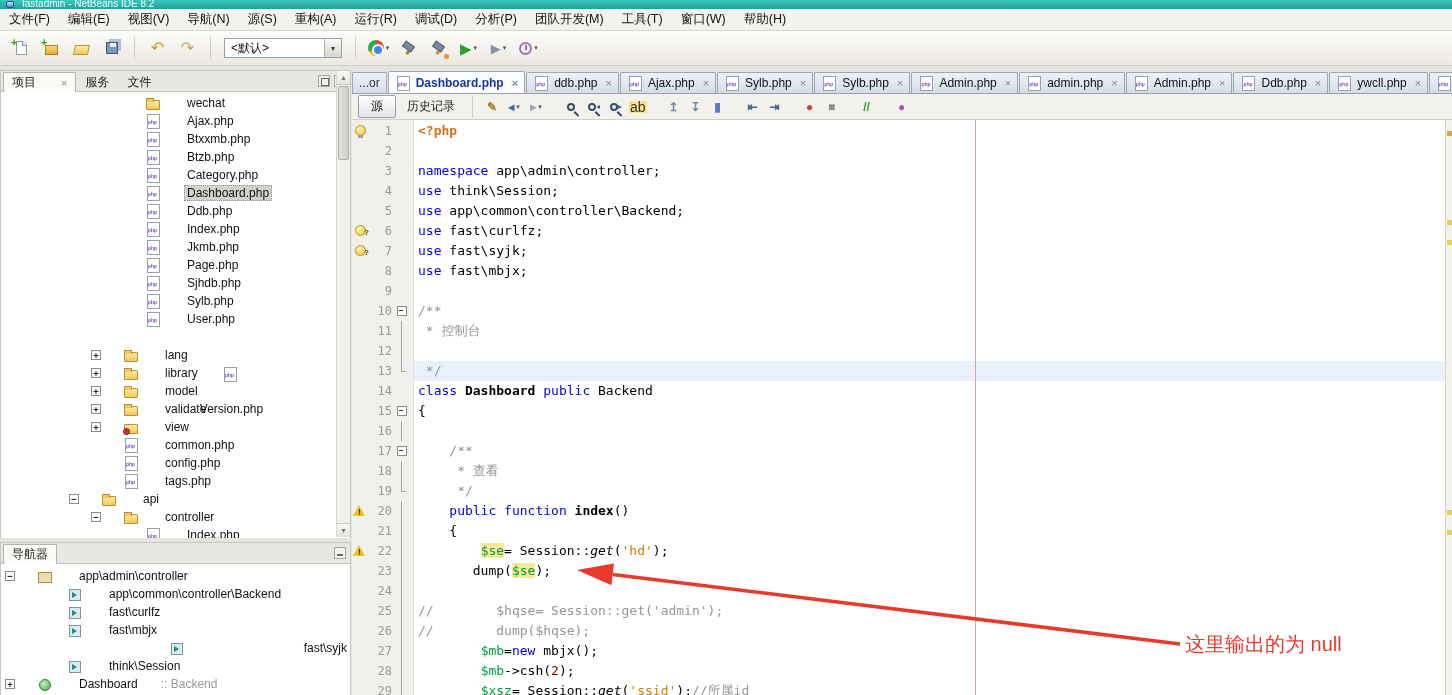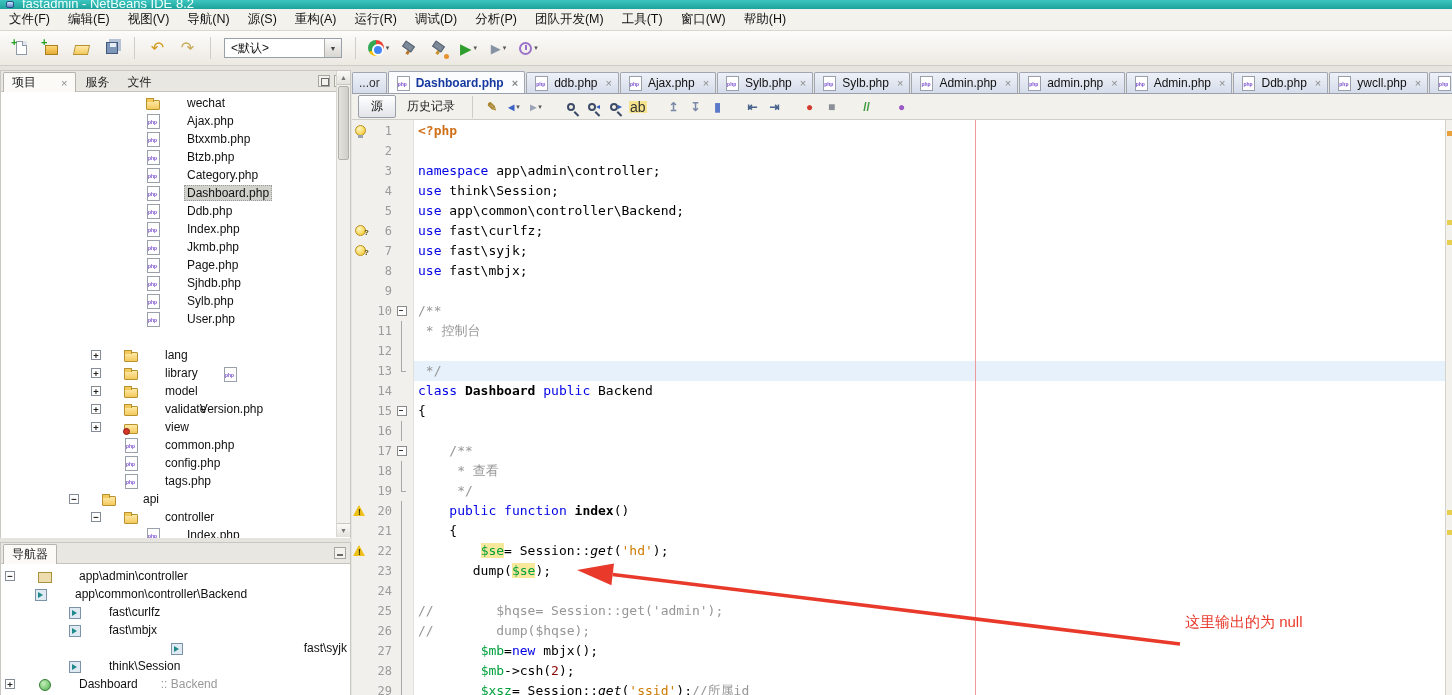--- a/index.html
+++ b/index.html
@@ -1,21 +1,21 @@
 <!DOCTYPE html>
 <html><head>
 <meta charset="utf-8">
 <style>
   * { margin:0; padding:0; box-sizing:border-box; }
   html,body { width:1452px; height:695px; overflow:hidden; }
   body { position:relative; background:#e6e4df; font-family:"Liberation Sans",sans-serif; color:#111; }
 
   
   .titlebar { position:absolute; left:0; top:0; width:1452px; height:9px;
-    background:linear-gradient(#3cc6bf,#1ea29b); overflow:hidden; color:#f2fffe; font-size:13px; }
+    background:linear-gradient(#3cc6bf,#1ea29b); overflow:hidden; color:#f2fffe; font-size:10px; }
   .titlebar-inner { position:absolute; left:22px; top:-1px; line-height:10px; white-space:nowrap; }
   .app-icon { position:absolute; left:6px; top:1px; width:8px; height:7px; border-radius:2px;
     background:linear-gradient(#cfe8ff,#5a84c8); border:1px solid #2c4f86; }
 
   
   .menubar { position:absolute; left:0; top:9px; width:1452px; height:22px; background:#f4f2ed;
     border-bottom:1px solid #d9d7d1; display:flex; align-items:center; font-size:12.5px; }
   .menu-item { padding:0 9px; line-height:21px; cursor:default; }
 
   
@@ -146,21 +146,21 @@
   .tk-hl  { background:#f7e89b; }
   .tk-cls { font-weight:bold; color:#000; }
   .tk-it  { font-style:italic; color:#000; }
   .tk-num { color:#8b0000; }
 
   .stripe { width:7px; background:#f3f1ec; border-left:1px solid #d4d2cc; position:relative; flex:none; }
   .smark { position:absolute; left:1px; width:5px; height:5px; }
 
   
   .overlay { position:absolute; left:0; top:0; width:1452px; height:695px; pointer-events:none; z-index:60; }
-  .note { position:absolute; left:1185px; top:613px; color:#e8392b; font-size:15px; z-index:61; white-space:nowrap; }
+  .note { position:absolute; left:1185px; top:631px; color:#e8392b; font-size:20px; z-index:61; white-space:nowrap; }
 </style>
 </head>
 <body>
 
 <div class="titlebar">
   <span class="app-icon"></span>
   <span class="titlebar-inner">fastadmin - NetBeans IDE 8.2</span>
 </div>
 
 <div class="menubar">
@@ -393,21 +393,21 @@
       <div class="win-btns">
       <span class="wbtn min"></span>
     </div>
   </div>
   <div class="nav-view">
       <div class="trow" style="padding-left: 4px;">
         <span class="exp on">−</span>
         <span class="ic ic-package"></span>
         <span class="tlabel">app\admin\controller</span>
       </div>
-      <div class="trow" style="">
+      <div class="trow" style="padding-left: 34px;">
         <span class="exp"></span>
         <span class="ic ic-import"></span>
         <span class="tlabel">app\common\controller\Backend</span>
       </div>
       <div class="trow" style="padding-left: 34px;">
         <span class="exp"></span>
         <span class="ic ic-import"></span>
         <span class="tlabel">fast\curlfz</span>
       </div>
       <div class="trow" style="padding-left: 34px;">

